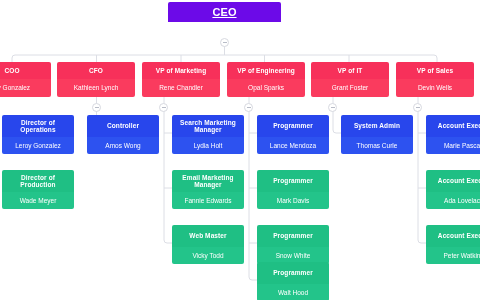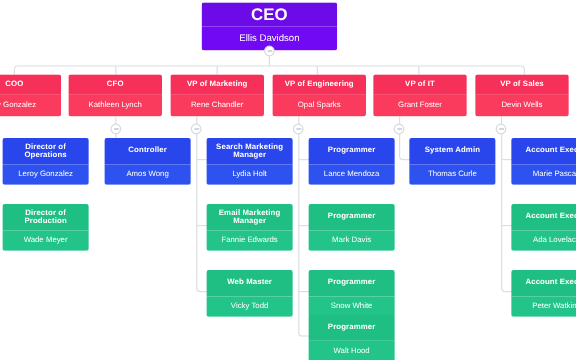--- a/index.html
+++ b/index.html
@@ -66,21 +66,21 @@
   .lvl-ceo .node-name  { background: #7209F5; }
   .lvl-vp .node-title  { background: #F7305A; }
   .lvl-vp .node-name   { background: #FA3B5E; }
   .lvl-blue .node-title{ background: #2846EC; }
   .lvl-blue .node-name { background: #2D52F0; }
   .lvl-green .node-title{ background: #1FBF84; }
   .lvl-green .node-name { background: #23C48A; }
 
   
   .tier-ceo { width: 113px; height: 40px; }
-  .tier-ceo .node-title { height: 20px; font-size: 14px; }
+  .tier-ceo .node-title { height: 20px; font-size: 11px; text-decoration: underline; }
   .tier-ceo .node-name  { height: 20px; font-size: 8px; }
 
   .tier-vp { width: 78px; height: 35px; }
   .tier-vp .node-title { height: 17px; font-size: 6.5px; }
   .tier-vp .node-name  { height: 18px; font-size: 6.5px; }
 
   .tier-mgr { width: 72px; height: 39px; }
   .tier-mgr .node-title { height: 22px; font-size: 6.5px; }
   .tier-mgr .node-name  { height: 17px; font-size: 6.5px; }
 
@@ -139,21 +139,20 @@
       <path d="M418 97 L418 240 Q418 243 421 243 L431 243"></path>
       <path d="M418 133 L431 133"></path>
       <path d="M418 188 L431 188"></path>
 
       <path d="M12 62 L12 62"></path>
     </g>
   </svg>
 
   <div class="node lvl-ceo tier-ceo" style="left:168px; top:2px;">
     <div class="node-title">CEO</div>
-    <div class="node-name">Ellis Davidson</div>
   </div>
   <div class="toggle" style="left:220px; top:38px;"></div>
 
   <div class="node lvl-vp tier-vp" style="left:-27px; top:62px;">
     <div class="node-title">COO</div>
     <div class="node-name">oy Gonzalez</div>
   </div>
 
   <div class="node lvl-vp tier-vp" style="left:57px; top:62px;">
     <div class="node-title">CFO</div>

